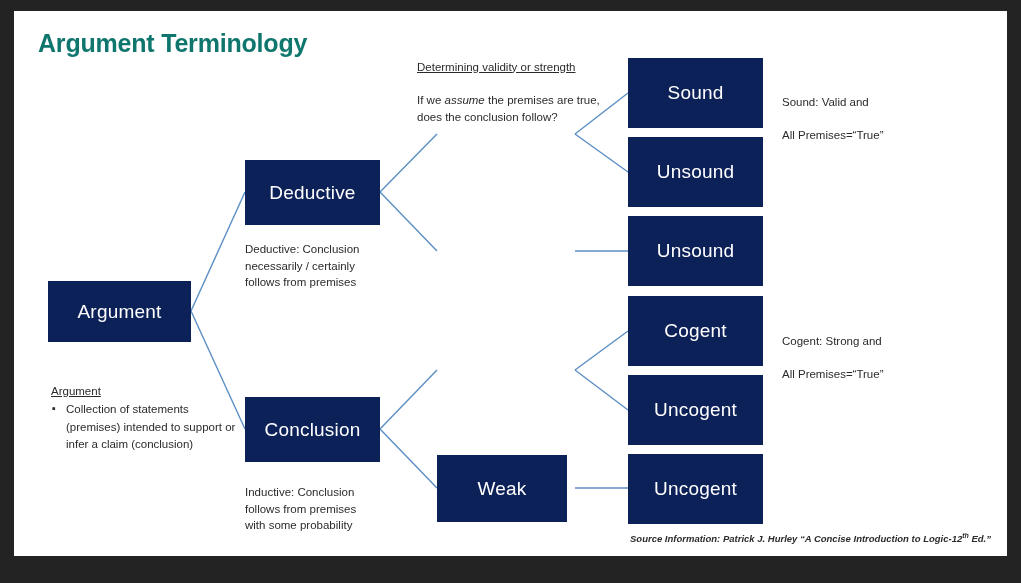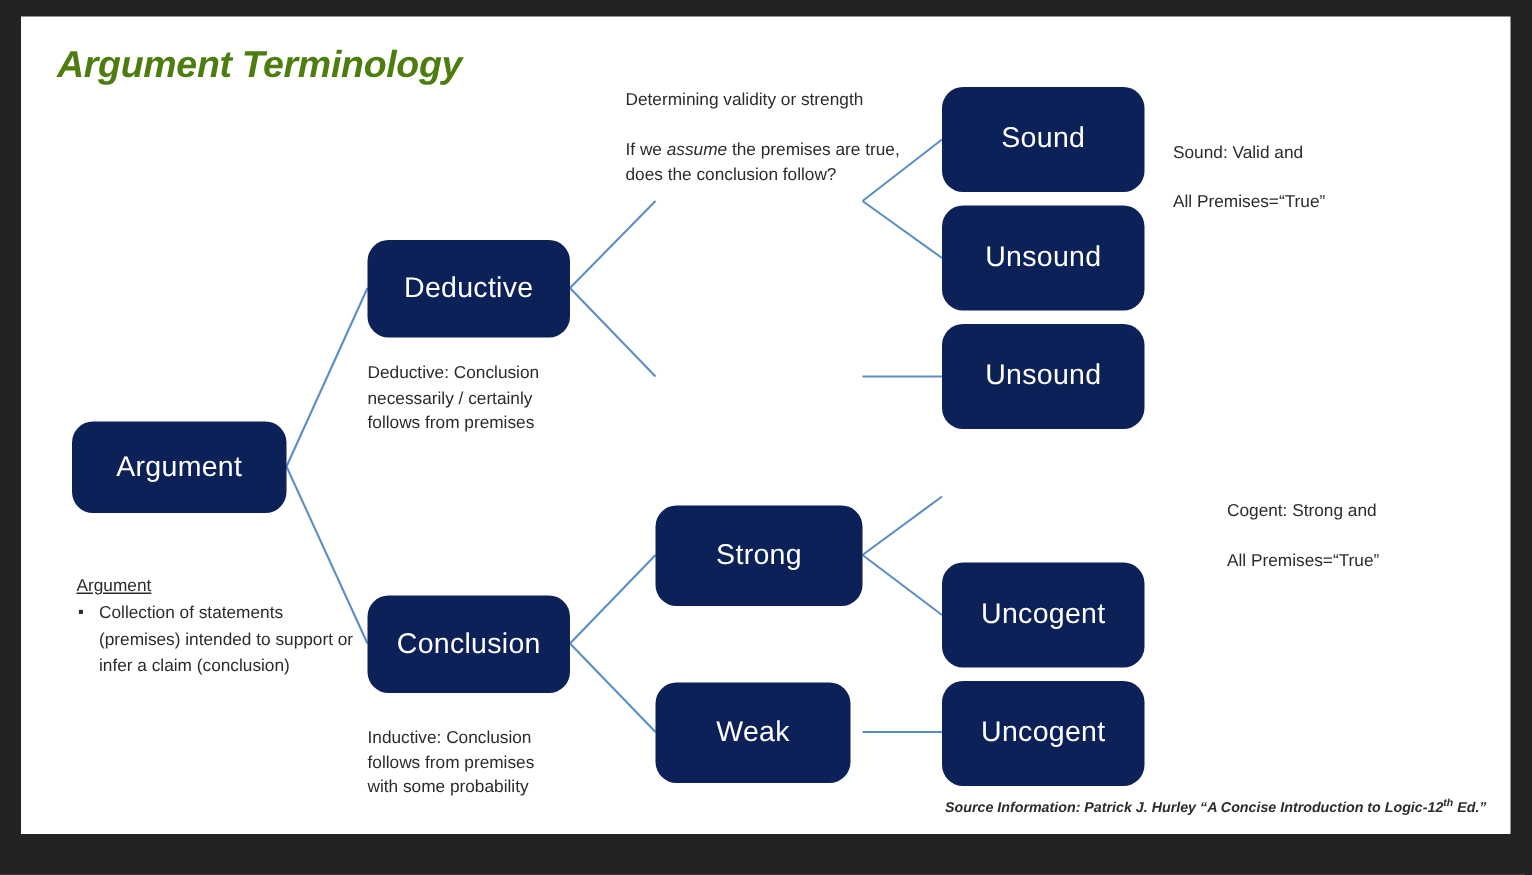--- a/index.html
+++ b/index.html
@@ -27,44 +27,43 @@
     width: 993px;
     height: 545px;
     background: #ffffff;
   }
   #slide-title {
     position: absolute;
     left: 24px;
     top: 18px;
     font-size: 25px;
     font-weight: bold;
-    color: #4d7c0f;
+    color: #0f766e;
     letter-spacing: -0.2px;
     white-space: nowrap;
-    font-style: italic;
   }
 
   
   #connectors {
     position: absolute;
     left: 0; top: 0;
     width: 993px;
     height: 545px;
     pointer-events: none;
   }
   #connectors line {
     stroke: #5b8ec4;
     stroke-width: 1.4;
   }
 
   
   .node {
     position: absolute;
     background: #0d2159;
-    border-radius: 14px;
+    border-radius: 0;
     color: #ffffff;
     display: flex;
     align-items: center;
     justify-content: center;
     font-size: 19px;
     font-weight: normal;
     letter-spacing: 0.2px;
   }
   .node.lvl1 { font-size: 19px; }
 
@@ -73,20 +72,21 @@
     position: absolute;
     font-size: 11.5px;
     line-height: 1.45;
     color: #2b2b2b;
     white-space: pre-line;
   }
   .note .it {
     font-style: italic;
   }
   .note-head {
+    text-decoration: underline;
     display: block;
   }
 
   
   #argument-def {
     position: absolute;
     left: 37px;
     top: 372px;
     width: 190px;
     font-size: 11.5px;
@@ -159,41 +159,41 @@
       <line x1="561" y1="359" x2="614" y2="399"></line>
 
       <line x1="561" y1="477" x2="614" y2="477"></line>
     </svg>
 
     <div class="node lvl1" style="left:34px; top:270px; width:143px; height:61px;">Argument</div>
 
     <div class="node" style="left:231px; top:149px; width:135px; height:65px;">Deductive</div>
     <div class="node" style="left:231px; top:386px; width:135px; height:65px;">Conclusion</div>
 
-    <div class="node" style="left:423px; top:326px; width:138px; height:67px;">Strong</div>
     <div class="node" style="left:423px; top:444px; width:130px; height:67px;">Weak</div>
 
     <div class="node" style="left:614px; top:47px; width:135px; height:70px;">Sound</div>
     <div class="node" style="left:614px; top:126px; width:135px; height:70px;">Unsound</div>
     <div class="node" style="left:614px; top:205px; width:135px; height:70px;">Unsound</div>
+    <div class="node" style="left:614px; top:285px; width:135px; height:70px;">Cogent</div>
     <div class="node" style="left:614px; top:364px; width:135px; height:70px;">Uncogent</div>
     <div class="node" style="left:614px; top:443px; width:135px; height:70px;">Uncogent</div>
 
     <div class="note" style="left:403px; top:31px; width:200px;">
       <span class="note-head">Determining validity or strength</span>
       <span>If we </span><span class="it">assume</span><span> the premises are true,</span>
       <span style="display:block;">does the conclusion follow?</span>
     </div>
 
     <div class="note" style="left:768px; top:66px; width:190px;">
       <span style="display:block;">Sound:  Valid and</span>
       <span style="display:block;">All Premises=“True”</span>
     </div>
 
-    <div class="note" style="left:768px; top:305px; width:190px;margin-left:36px;">
+    <div class="note" style="left:768px; top:305px; width:190px;">
       <span style="display:block;">Cogent: Strong  and</span>
       <span style="display:block;">All Premises=“True”</span>
     </div>
 
     <div class="note" style="left:231px; top:230px; width:180px;">Deductive: Conclusion
 necessarily / certainly
 follows from premises</div>
 
     <div class="note" style="left:231px; top:473px; width:180px;">Inductive: Conclusion
 follows from premises

